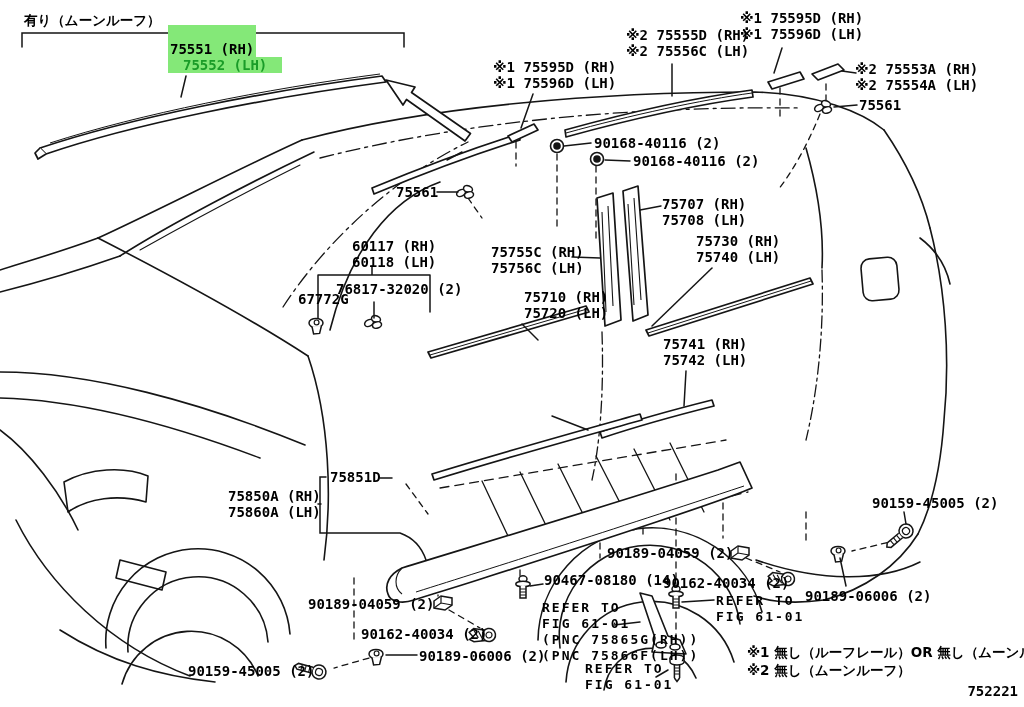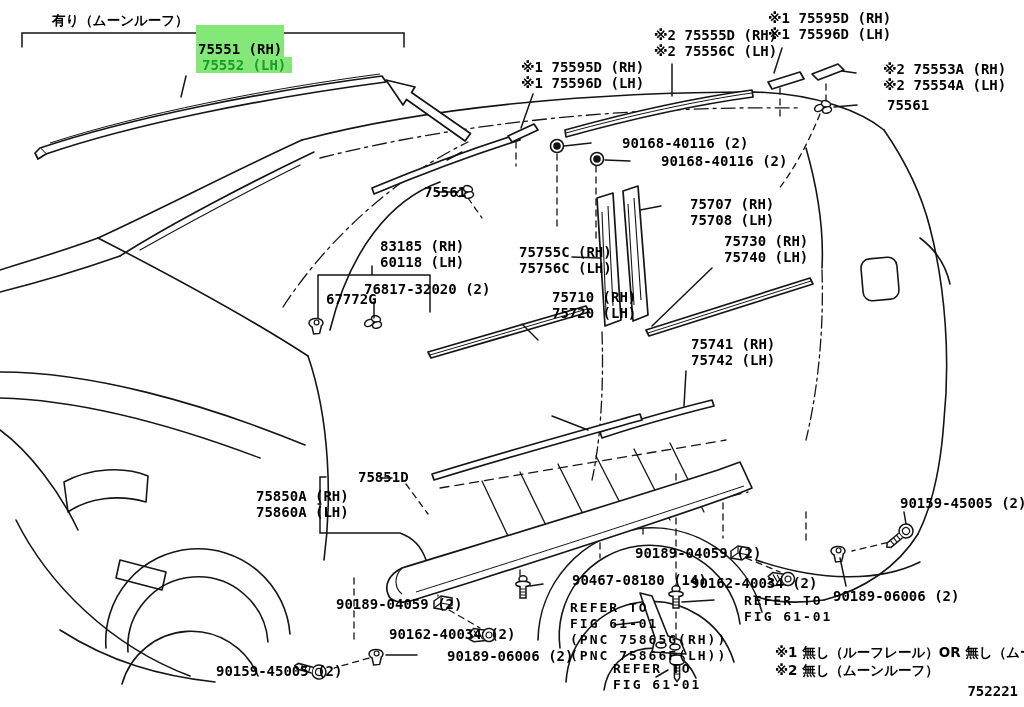--- a/index.html
+++ b/index.html
@@ -1,24 +1,24 @@
 <!DOCTYPE html>
 <html style="--hl-bg: #84e878; --hl-tx: #1a9c28;"><head>
 <meta charset="utf-8">
 <style>
   html,body{margin:0;padding:0;background:#e8e8e8;}
   .stage{position:relative;width:1024px;height:707px;background:#fff;overflow:hidden;
          font-family:"DejaVu Sans Mono","DejaVu Sans",monospace;}
   svg{position:absolute;left:0;top:0;}
   .lbl{position:absolute;font:bold 14px "DejaVu Sans Mono","DejaVu Sans",monospace;
-       color:#000;white-space:nowrap;line-height:16px;margin-left:28px;}
+       color:#000;white-space:nowrap;line-height:16px;}
   .lbl .line{height:16px;}
   .jp{font:bold 13.5px "DejaVu Sans",sans-serif;}
   .hl{background:var(--hl-bg);padding:16px 2px;}
-  .hl2{background:var(--hl-bg);color:var(--hl-tx);padding:0 6px;}
+  .hl2{background:var(--hl-bg);color:var(--hl-tx);padding:0 15px;}
   .pre{white-space:pre;background:transparent;}
   .refer{font:bold 13px "DejaVu Sans Mono","DejaVu Sans",monospace;letter-spacing:2px;line-height:15px;}
   .fig-num{position:absolute;font:bold 14px "DejaVu Sans Mono",monospace;}
 </style>
 </head>
 <body>
 
 <div class="stage">
 
 <svg width="1024" height="707" viewBox="0 0 1024 707">
@@ -271,21 +271,21 @@
 
 
   <div class="lbl" style="left:396px;top:184px">75561</div>
 
   <div class="lbl" style="left:662px;top:196px">
     <div class="line">75707 (RH)</div>
     <div class="line">75708 (LH)</div>
   </div>
 
   <div class="lbl" style="left:352px;top:238px">
-    <div class="line">83185 (RH)</div>
+    <div class="line">60117 (RH)</div>
     <div class="line">60118 (LH)</div>
   </div>
 
   <div class="lbl" style="left:336px;top:281px">76817-32020 (2)</div>
   <div class="lbl" style="left:298px;top:291px">67772G</div>
 
   <div class="lbl" style="left:491px;top:244px">
     <div class="line">75755C (RH)</div>
     <div class="line">75756C (LH)</div>
   </div>

